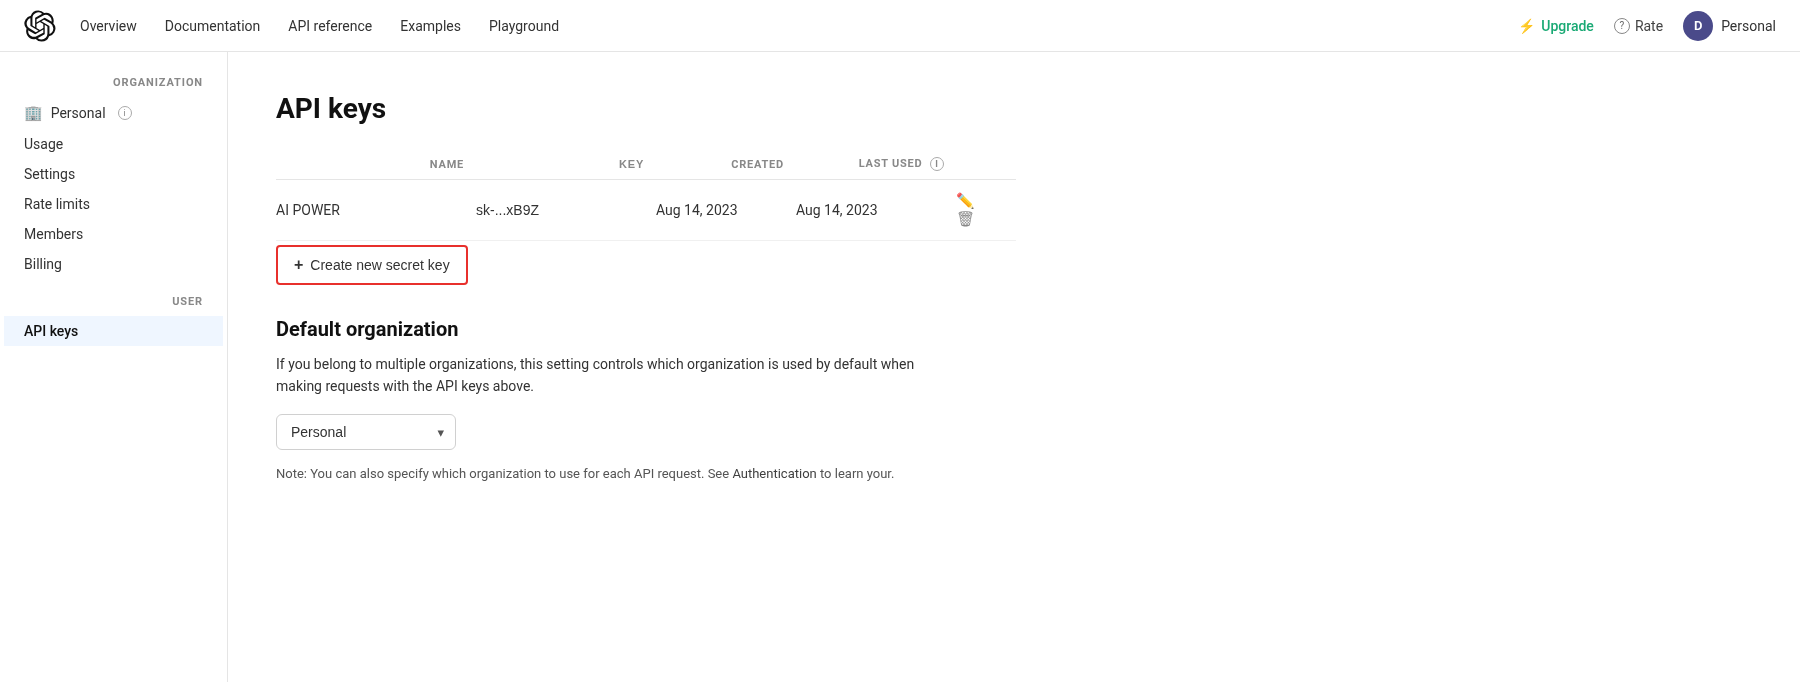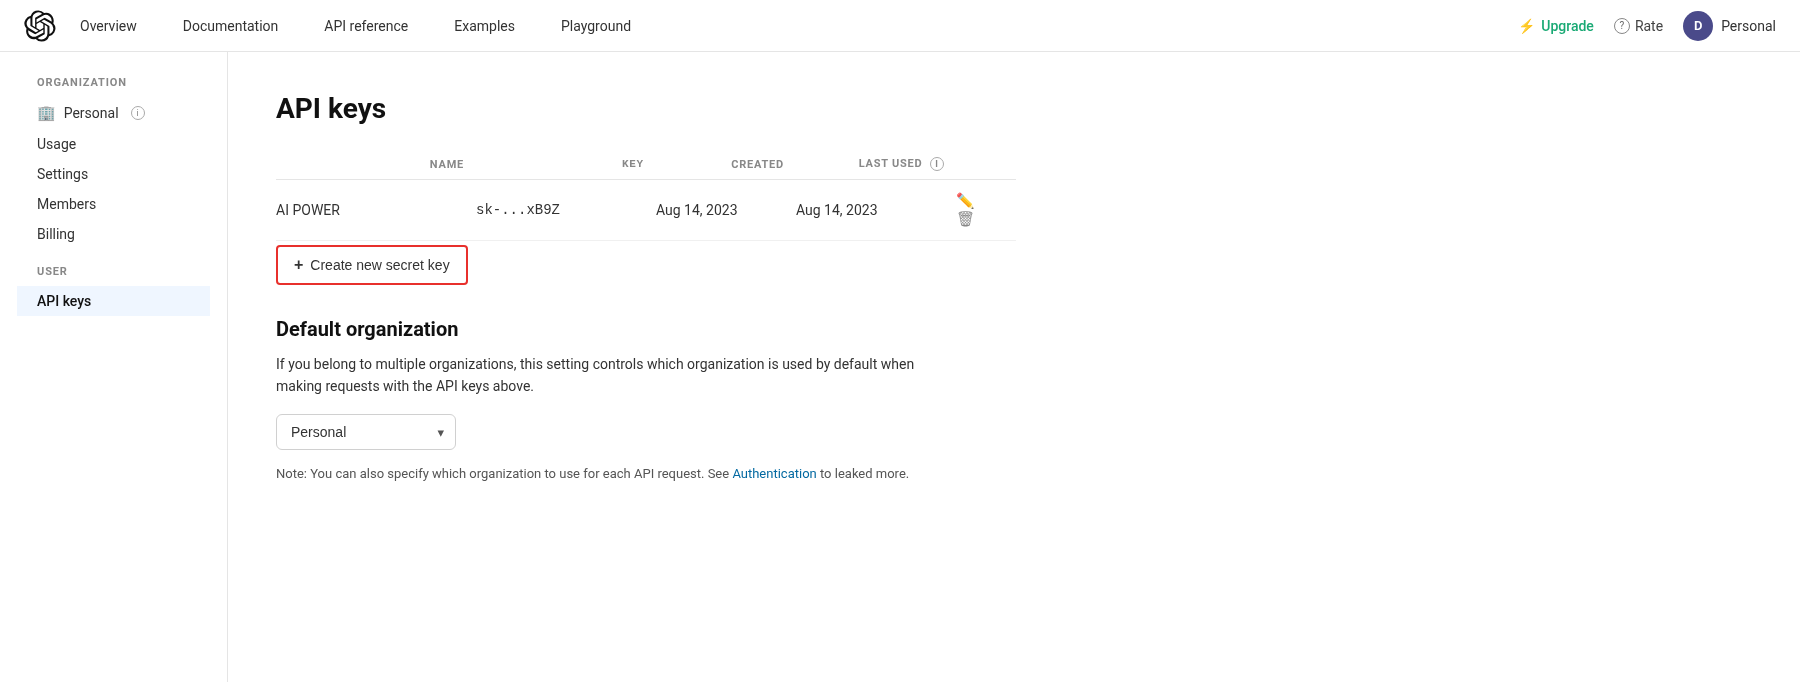--- a/index.html
+++ b/index.html
@@ -6,21 +6,21 @@
     body { font-family: -apple-system, BlinkMacSystemFont, 'Segoe UI', Roboto, sans-serif; background: #fff; color: #111; font-size: 14px; }
 
     
     .topnav {
       display: flex; align-items: center; height: 52px;
       border-bottom: 1px solid #e5e5e5; padding: 0 24px;
       position: fixed; top: 0; left: 0; right: 0; background: #fff; z-index: 100;
     }
     .topnav-logo { width: 32px; height: 32px; margin-right: 24px; flex-shrink: 0; }
     .topnav-logo svg { width: 32px; height: 32px; }
-    .topnav-links { display: flex; gap: 46px; flex: 1; }
+    .topnav-links { display: flex; gap: 28px; flex: 1; }
     .topnav-link {
       font-size: 14px; color: #333; text-decoration: none; cursor: pointer;
       padding: 4px 0;
     }
     .topnav-right { display: flex; align-items: center; gap: 20px; }
     .upgrade-btn {
       display: flex; align-items: center; gap: 5px;
       color: #19a974; font-size: 14px; font-weight: 500; cursor: pointer;
     }
     .upgrade-icon { color: #19a974; font-size: 14px; }
@@ -31,22 +31,23 @@
       color: #fff; font-size: 13px; font-weight: 600; cursor: pointer;
     }
     .user-label { font-size: 14px; color: #333; cursor: pointer; }
 
     
     .layout { display: flex; margin-top: 52px; min-height: calc(100vh - 52px); }
 
     
     .sidebar {
       width: 228px; flex-shrink: 0; border-right: 1px solid #e5e5e5;
-      padding: 24px 17px; position: fixed; top: 52px; bottom: 12px; overflow-y: auto;
+      padding: 24px 4px; position: fixed; top: 52px; bottom: 12px; overflow-y: auto;
       background: #fff;
+      text-align: right;
     }
     .sidebar-section-label {
       font-size: 11px; font-weight: 700; color: #888; letter-spacing: 0.08em;
       padding: 0 20px 8px 20px; text-transform: uppercase;
     }
     .sidebar-item {
       display: flex; align-items: center; gap: 8px;
       padding: 7px 20px; font-size: 14px; color: #333; cursor: pointer;
       text-decoration: none;
     }
@@ -66,21 +67,21 @@
       font-size: 11px; font-weight: 700; color: #888; text-transform: uppercase;
       letter-spacing: 0.07em; padding: 8px 12px 8px 0; border-bottom: 1px solid #e5e5e5;
       text-align: right;
     }
     .api-keys-table thead th:last-child { width: 60px; }
     .api-keys-table tbody td {
       padding: 12px 12px 12px 0; border-bottom: 1px solid #f0f0f0;
       font-size: 14px; color: #333;
     }
     .col-name { width: 200px; }
-    .col-key { width: 180px; font-family: Liberation Mono, monospace; color: #555; }
+    .col-key { width: 180px; font-family: Liberation Sans, sans-serif; color: #555; }
     .col-created { width: 140px; }
     .col-last-used { width: 160px; }
     .col-actions { width: 60px; }
     .action-icon { color: #888; cursor: pointer; margin-right: 8px; font-size: 15px; }
 
     
     .create-key-btn {
       display: inline-flex; align-items: center; gap: 7px;
       padding: 9px 16px; border: 2px solid #e8302c; border-radius: 4px;
       background: #fff; color: #333; font-size: 14px; cursor: pointer;
@@ -99,21 +100,21 @@
       padding: 9px 36px 9px 14px; font-size: 14px; color: #333;
       border: 1px solid #d0d0d0; border-radius: 6px; background: #fff;
       cursor: pointer; min-width: 180px;
     }
     .select-chevron {
       position: absolute; right: 12px; top: 50%; transform: translateY(-50%);
       pointer-events: none; color: #555; font-size: 13px;
     }
 
     .note-text { font-size: 13px; color: #555; margin-top: 14px; max-width: 680px; line-height: 1.5; }
-    .note-link { color: #0369a1; text-decoration: none; cursor: pointer; }
+    .note-link { color: #404040; text-decoration: none; cursor: pointer; }
 
     .circle-help {
       display: inline-flex; align-items: center; justify-content: center;
       width: 14px; height: 14px; border: 1.5px solid #aaa; border-radius: 50%;
       font-size: 9px; color: #888; margin-left: 4px; vertical-align: middle; cursor: default;
     }
   </style>
 </head>
 <body>
 
@@ -156,20 +157,23 @@
         <span>Personal</span>
         <span class="circle-help">i</span>
       </div>
       <a class="sidebar-item">
         <span>Usage</span>
       </a>
       <a class="sidebar-item">
         <span>Settings</span>
       </a>
       <a class="sidebar-item">
+        <span>Rate limits</span>
+      </a>
+      <a class="sidebar-item">
         <span>Members</span>
       </a>
       <a class="sidebar-item">
         <span>Billing</span>
       </a>
     </div>
     <div class="sidebar-section">
       <div class="sidebar-section-label">USER</div>
       <a class="sidebar-item active">
         <span>API keys</span>
@@ -228,16 +232,16 @@
     <div class="org-select-wrapper">
       <select class="org-select">
         <option>Personal</option>
       </select>
       <span class="select-chevron">▾</span>
     </div>
 
     <p class="note-text">
       <span>Note: You can also specify which organization to use for each API request. See</span>
       <a class="note-link">Authentication</a>
-      <span> </span><span>to leaked more.</span>
+      <span> </span><span>to learn your.</span>
     </p>
   </main>
 </div>
 
 </body></html>

